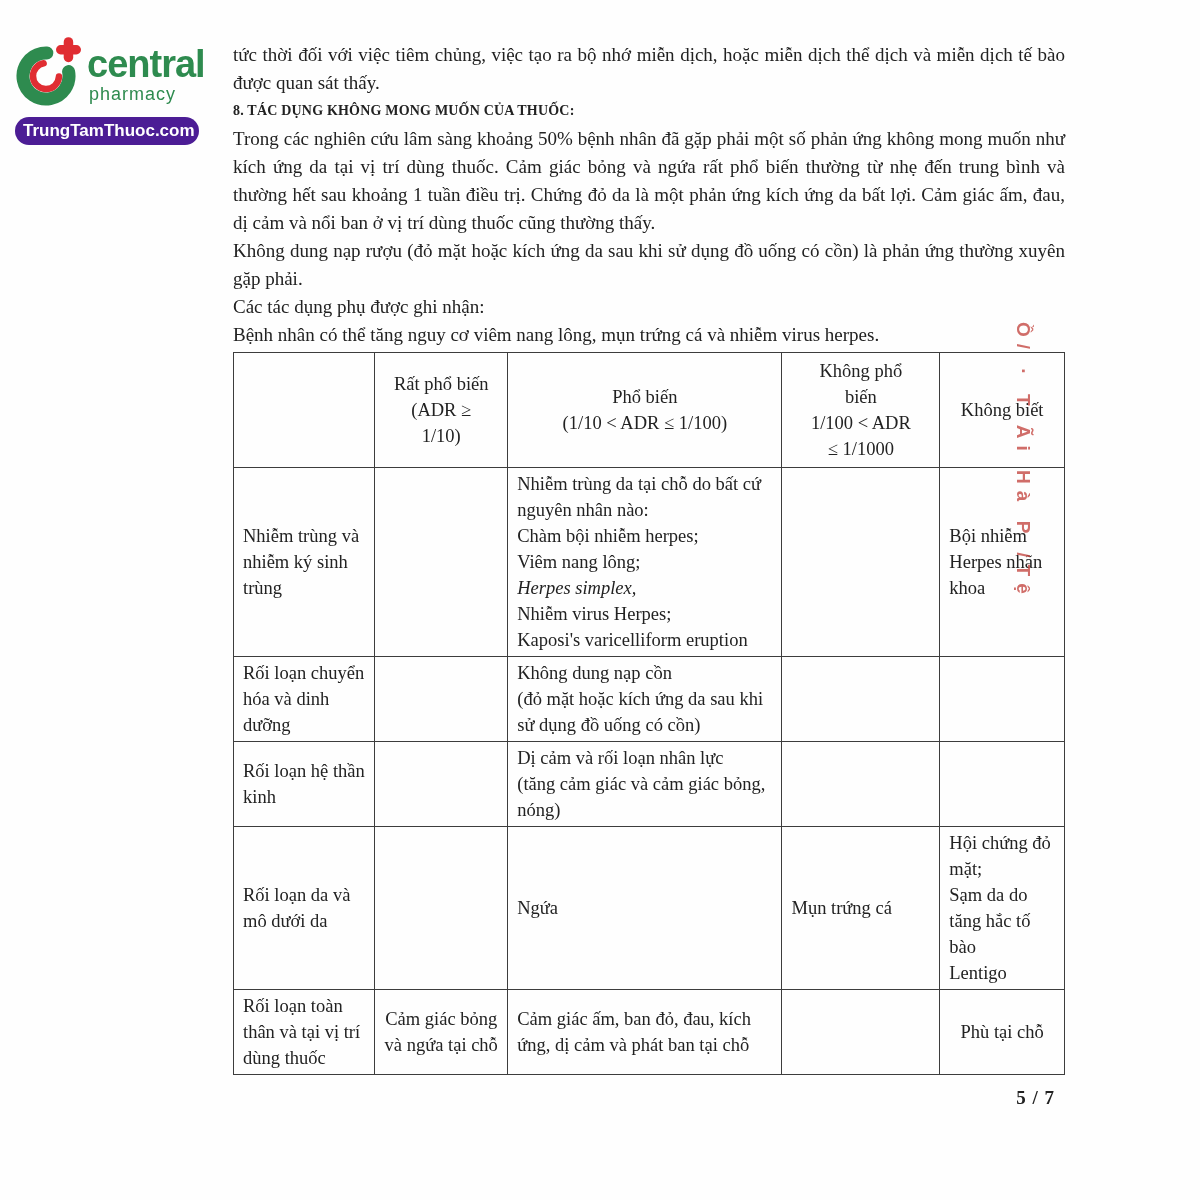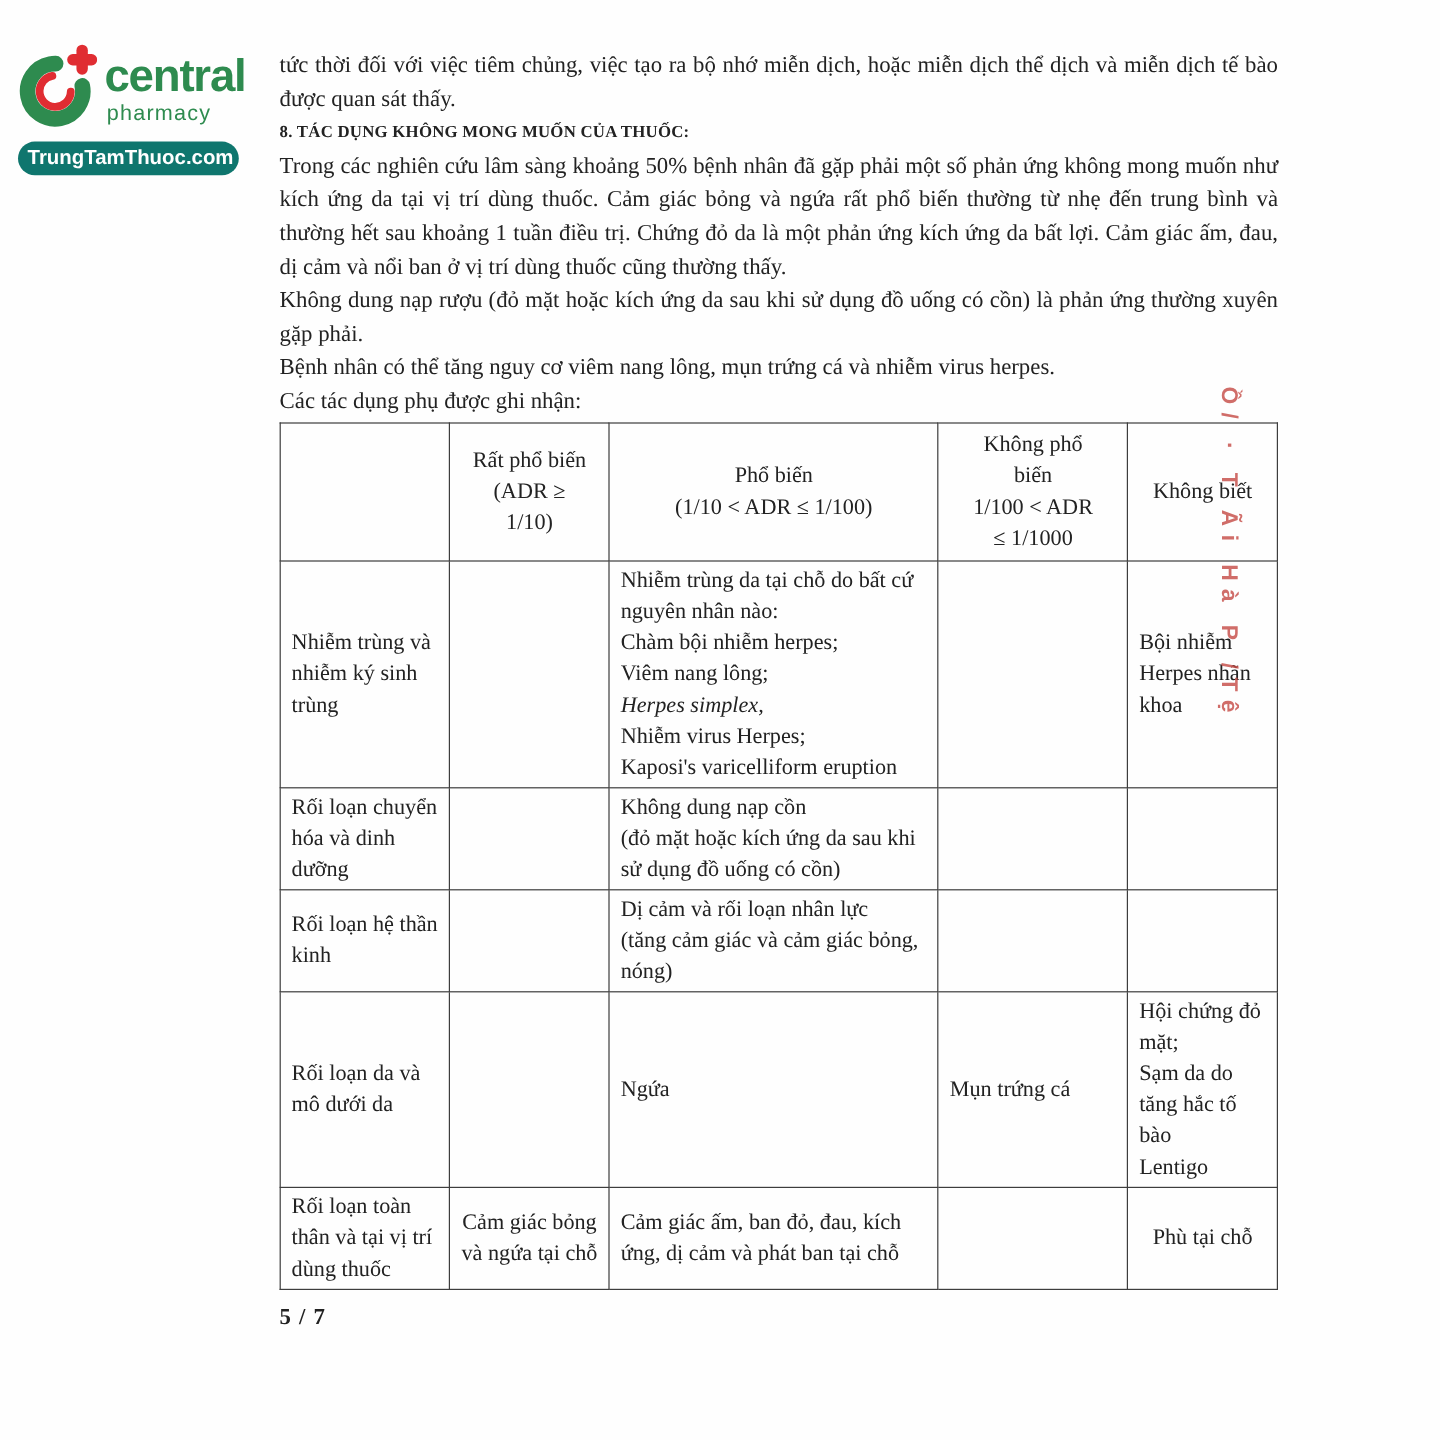--- a/index.html
+++ b/index.html
@@ -31,21 +31,21 @@
   table.adr th,table.adr td{
     border:1.6px solid #3d3d3d;font-size:18.5px;line-height:26px;
     vertical-align:middle;padding:3px 9px;font-weight:normal;
     overflow:hidden;
   }
   table.adr th{text-align:center;padding:5px 4px;}
   table.adr td.center{text-align:center;}
   .cell-line{display:block;}
   .cell-line.italic{font-style:italic;}
   
-  .pageno{margin-top:12px;padding-right:10px;font-size:19px;font-weight:bold;letter-spacing:1px;}
+  .pageno{margin-top:12px;text-align:right;padding-right:10px;font-size:19px;font-weight:bold;letter-spacing:1px;}
   
   .stamp{
     position:absolute;left:1034px;top:322px;width:200px;
     transform:rotate(90deg);transform-origin:0 0;
     font-family:"Liberation Sans","DejaVu Sans",sans-serif;
     font-weight:bold;font-size:19px;letter-spacing:7px;white-space:nowrap;
     opacity:0.8;
   }
 </style>
 </head>
@@ -63,30 +63,30 @@
           <rect x="41" y="9" width="25" height="9.5" rx="4.7"></rect>
           <rect x="48.7" y="1.2" width="9.5" height="25" rx="4.7"></rect>
         </g>
       </svg>
     </span>
     <span class="logo-texts">
       <div class="logo-brand" style="color: rgb(46, 139, 79);">central</div>
       <div class="logo-sub" style="color: rgb(46, 139, 79);">pharmacy</div>
     </span>
   </div>
-  <div class="logo-banner" style="background: #0f766e;">TrungTamThuoc.com</div>
+  <div class="logo-banner" style="background: #4c1d95;">TrungTamThuoc.com</div>
 </div>
 
 <div class="content">
   <p class="para">tức thời đối với việc tiêm chủng, việc tạo ra bộ nhớ miễn dịch, hoặc miễn dịch thể dịch và miễn dịch tế bào được quan sát thấy.</p>
   <h2 class="section-heading">8. TÁC DỤNG KHÔNG MONG MUỐN CỦA THUỐC:</h2>
   <p class="para">Trong các nghiên cứu lâm sàng khoảng 50% bệnh nhân đã gặp phải một số phản ứng không mong muốn như kích ứng da tại vị trí dùng thuốc. Cảm giác bỏng và ngứa rất phổ biến thường từ nhẹ đến trung bình và thường hết sau khoảng 1 tuần điều trị. Chứng đỏ da là một phản ứng kích ứng da bất lợi. Cảm giác ấm, đau, dị cảm và nổi ban ở vị trí dùng thuốc cũng thường thấy.</p>
   <p class="para">Không dung nạp rượu (đỏ mặt hoặc kích ứng da sau khi sử dụng đồ uống có cồn) là phản ứng thường xuyên gặp phải.</p>
+  <p class="para last-flush">Các tác dụng phụ được ghi nhận:</p>
   <p class="para last-flush">Bệnh nhân có thể tăng nguy cơ viêm nang lông, mụn trứng cá và nhiễm virus herpes.</p>
-  <p class="para last-flush">Các tác dụng phụ được ghi nhận:</p>
 
   <table class="adr">
     <colgroup>
       <col style="width:17%">
         <col style="width:16%">
         <col style="width:33%">
         <col style="width:19%">
         <col style="width:15%">
     </colgroup>
     <thead>

